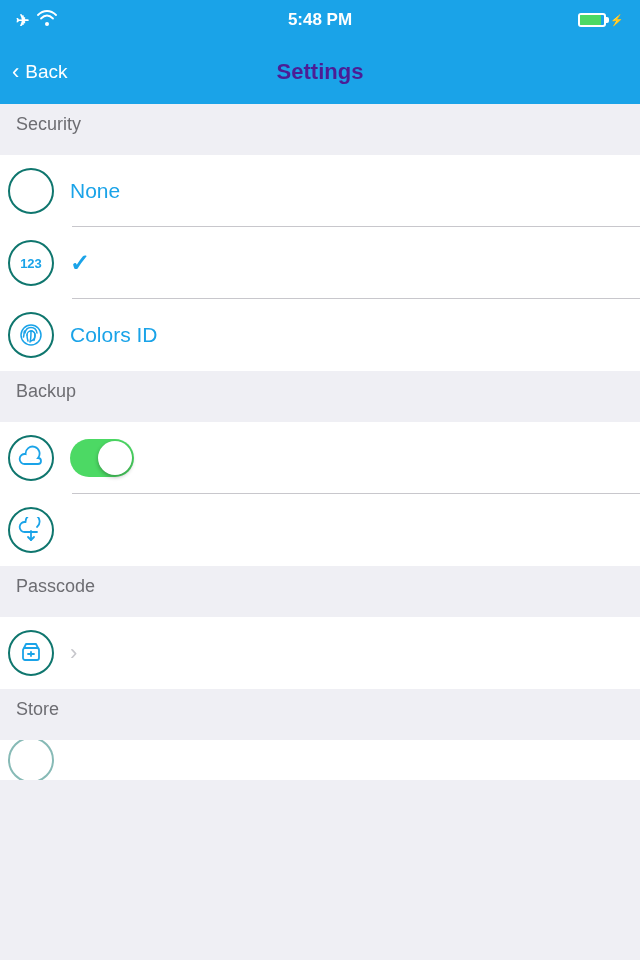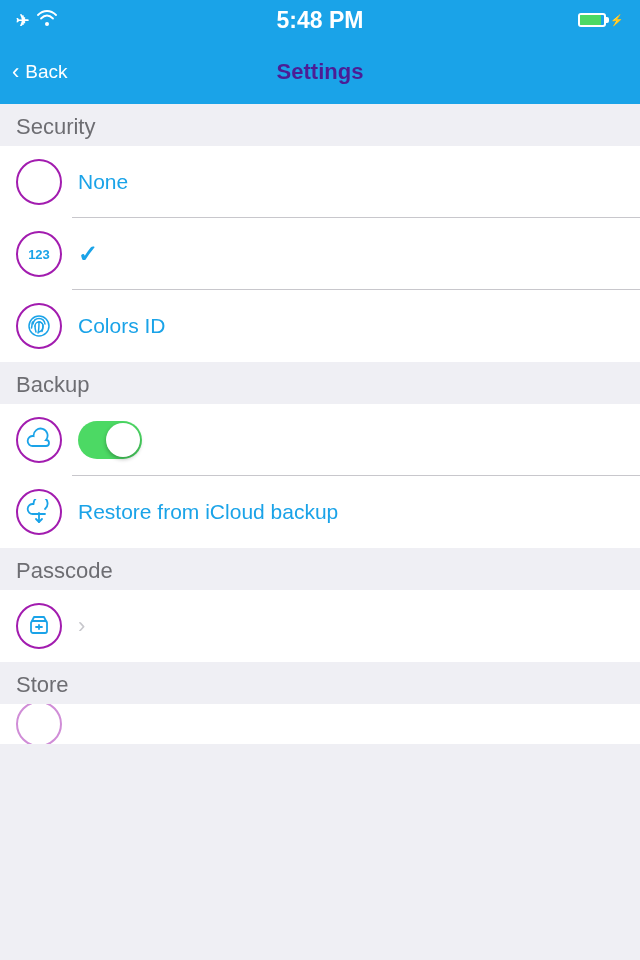--- a/index.html
+++ b/index.html
@@ -18,21 +18,21 @@
       height: 40px;
       display: flex;
       align-items: center;
       justify-content: space-between;
       padding: 0 16px;
       color: white;
       font-size: 15px;
       font-weight: 600;
     }
     .status-left { display: flex; align-items: center; gap: 8px; }
-    .status-center { position: absolute; left: 50%; transform: translateX(-50%); font-size: 23px; font-weight: 600; }
+    .status-center { position: absolute; left: 50%; transform: translateX(-50%); font-size: 17px; font-weight: 600; }
     .status-right { display: flex; align-items: center; gap: 4px; }
     .battery-icon {
       width: 28px; height: 14px; border: 2px solid white; border-radius: 3px;
       position: relative; display: flex; align-items: center;
     }
     .battery-icon::after {
       content: ''; position: absolute; right: -5px; top: 50%; transform: translateY(-50%);
       width: 3px; height: 6px; background: white; border-radius: 0 2px 2px 0;
     }
     .battery-fill {
@@ -68,58 +68,58 @@
     }
     .nav-title {
       color: #4c1d95;
       font-size: 22px;
       font-weight: 600;
     }
 
     
     .section-header {
       background: #efeff4;
-      padding: 10px 16px 6px;
-      font-size: 22px;
+      padding: 10px 16px 20px;
+      font-size: 18px;
       color: #6d6d72;
       font-weight: 400;
     }
 
     
     .list-section {
       background: white;
       margin: 0;
     }
 
     
     .list-row {
       display: flex;
       align-items: center;
-      padding: 0 16px;
+      padding: 0 8px;
       height: 72px;
       background: white;
       position: relative;
       border-radius: 6px;
     }
     .list-row:not(:last-child)::after {
       content: '';
       position: absolute;
       bottom: 0;
       left: 72px;
       right: 0;
       height: 1px;
       background: #c8c7cc;
     }
 
     
     .icon-circle {
       width: 46px;
       height: 46px;
       border-radius: 50%;
-      border: 2px solid #a21caf;
+      border: 2px solid #0f766e;
       display: flex;
       align-items: center;
       justify-content: center;
       margin-right: 16px;
       flex-shrink: 0;
       color: #1aa3e8;
       font-size: 18px;
     }
 
     
@@ -251,21 +251,20 @@
   </div>
 
   <div class="list-row">
     <div class="icon-circle">
       <svg class="icon-svg" viewBox="0 0 26 24" fill="none" stroke="#1aa3e8" stroke-width="1.8" stroke-linecap="round" stroke-linejoin="round">
         <path d="M19 14H7a5 5 0 1 1 .6-9.9A7 7 0 1 1 19 9"></path>
         <polyline points="13,13 13,22 10,19"></polyline>
         <polyline points="13,22 16,19"></polyline>
       </svg>
     </div>
-    <span class="row-label">Restore from iCloud backup</span>
   </div>
 </div>
 
 <div class="section-header">Passcode</div>
 <div class="list-section">
 
 
   <div class="list-row">
     <div class="icon-circle">
       <svg class="icon-svg" viewBox="0 0 26 26" fill="none" stroke="#1aa3e8" stroke-width="1.8" stroke-linecap="round" stroke-linejoin="round">

